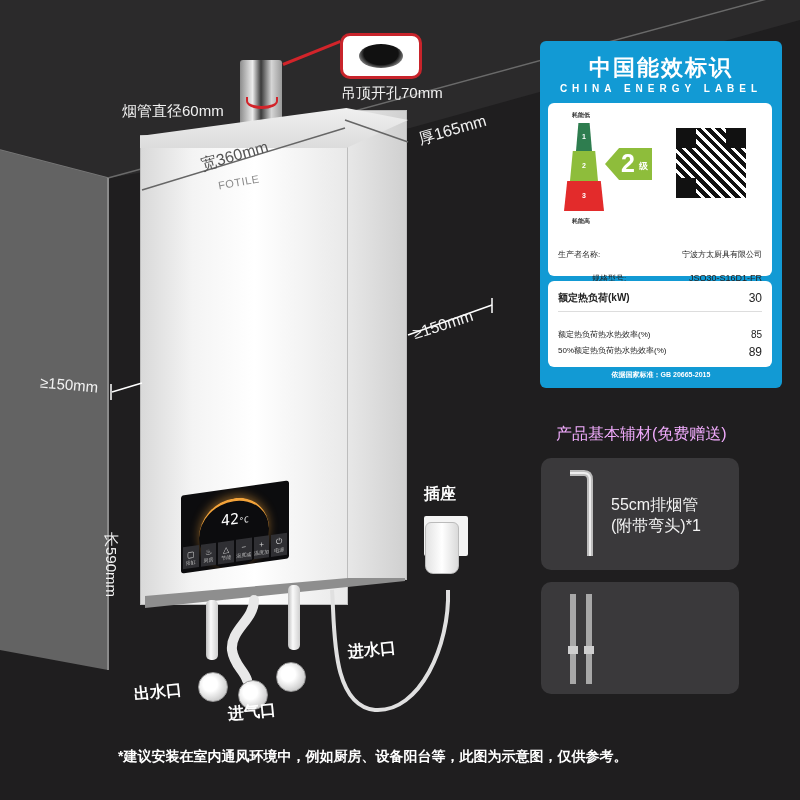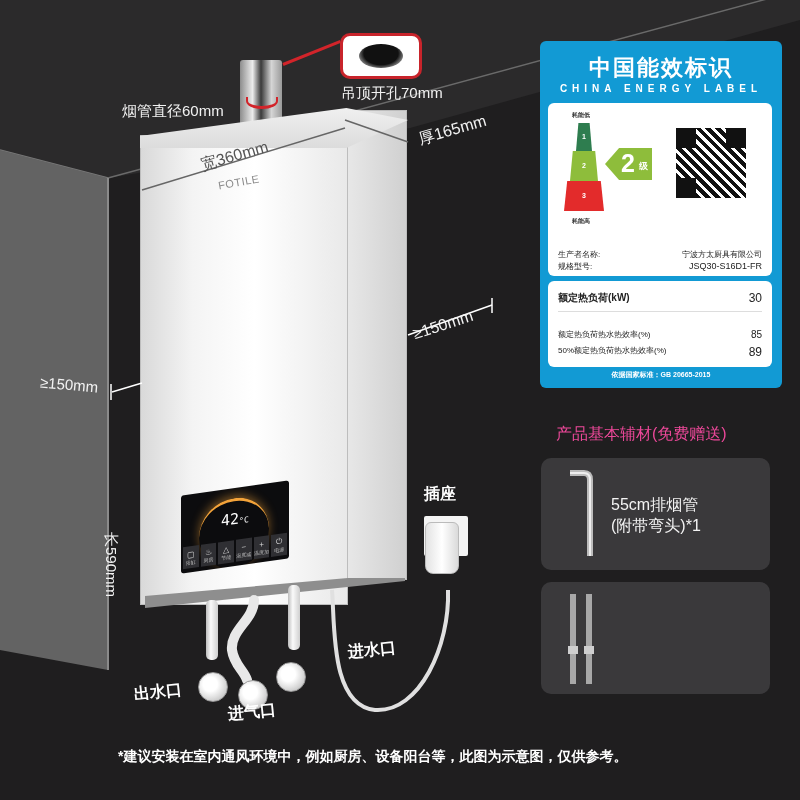--- a/index.html
+++ b/index.html
@@ -133,23 +133,23 @@
       linear-gradient(#111,#111) 50px 0/20px 20px no-repeat,
       linear-gradient(#111,#111) 0 50px/20px 20px no-repeat,
       repeating-linear-gradient(45deg, #111 0 4px, #fff 4px 7px),
       #fff;
   }
   .qr::before, .qr::after { content: ""; position: absolute; }
   .info-row { position: absolute; left: 10px; right: 10px; font-size: 8px; display: flex; justify-content: space-between; text-align: right; }
   .spec-row { position: absolute; left: 10px; right: 10px; display: flex; justify-content: space-between; }
 
   
-  .acc-title { left: 556px; top: 424px; font-size: 16px; color: #ec4899; }
+  .acc-title { left: 556px; top: 424px; font-size: 16px; color: #f0abfc; }
   .acc-card {
-    left: 541px; width: 229px; background: #3a393b; border-radius: 10px;
+    left: 541px; width: 198px; background: #3a393b; border-radius: 10px;
   }
   .acc-text { position: absolute; left: 70px; font-size: 16px; line-height: 21px; color: #f3f3f3; }
   .bottom-note { left: 118px; top: 748px; font-size: 14px; color: #fff; font-weight: bold; white-space: nowrap; }
 </style>
 </head>
 <body>
 
 <svg class="abs ceiling" width="800" height="800" viewBox="0 0 800 800">
   <polygon points="0,0 800,0 800,20 410,128 108,178 0,150" fill="#2b2a2b"></polygon>
   <line x1="108" y1="178" x2="800" y2="-10" stroke="#6a6a6a" stroke-width="1.5"></line>
@@ -251,21 +251,21 @@
     <span class="lvl-txt" style="left:24px; top:114px;">耗能高</span>
     <div class="grade-tag">
       <span style="position:absolute; left:16px; top:1px; font-size:25px;">2</span>
       <span style="position:absolute; left:34px; top:12px; font-size:9px;">级</span>
     </div>
     <div class="qr"></div>
     <div class="info-row" style="top:146px;">
       <span>生产者名称:</span>
       <span>宁波方太厨具有限公司</span>
     </div>
-    <div class="info-row" style="top:158px; font-size:9px;">
+    <div class="info-row" style="top:170px; font-size:9px;margin-left:34px;">
       <span style="font-size:8px;">规格型号:</span>
       <span>JSQ30-S16D1-FR</span>
     </div>
   </div>
   <div class="energy-card2">
     <div class="spec-row" style="top:10px; font-size:10px; font-weight:bold;align-items:flex-end;">
       <span>额定热负荷(kW)</span>
       <span style="font-weight:normal; font-size:12px;">30</span>
     </div>
     <div style="position:absolute; left:10px; right:10px; top:30px; height:1px; background:#ddd;"></div>

